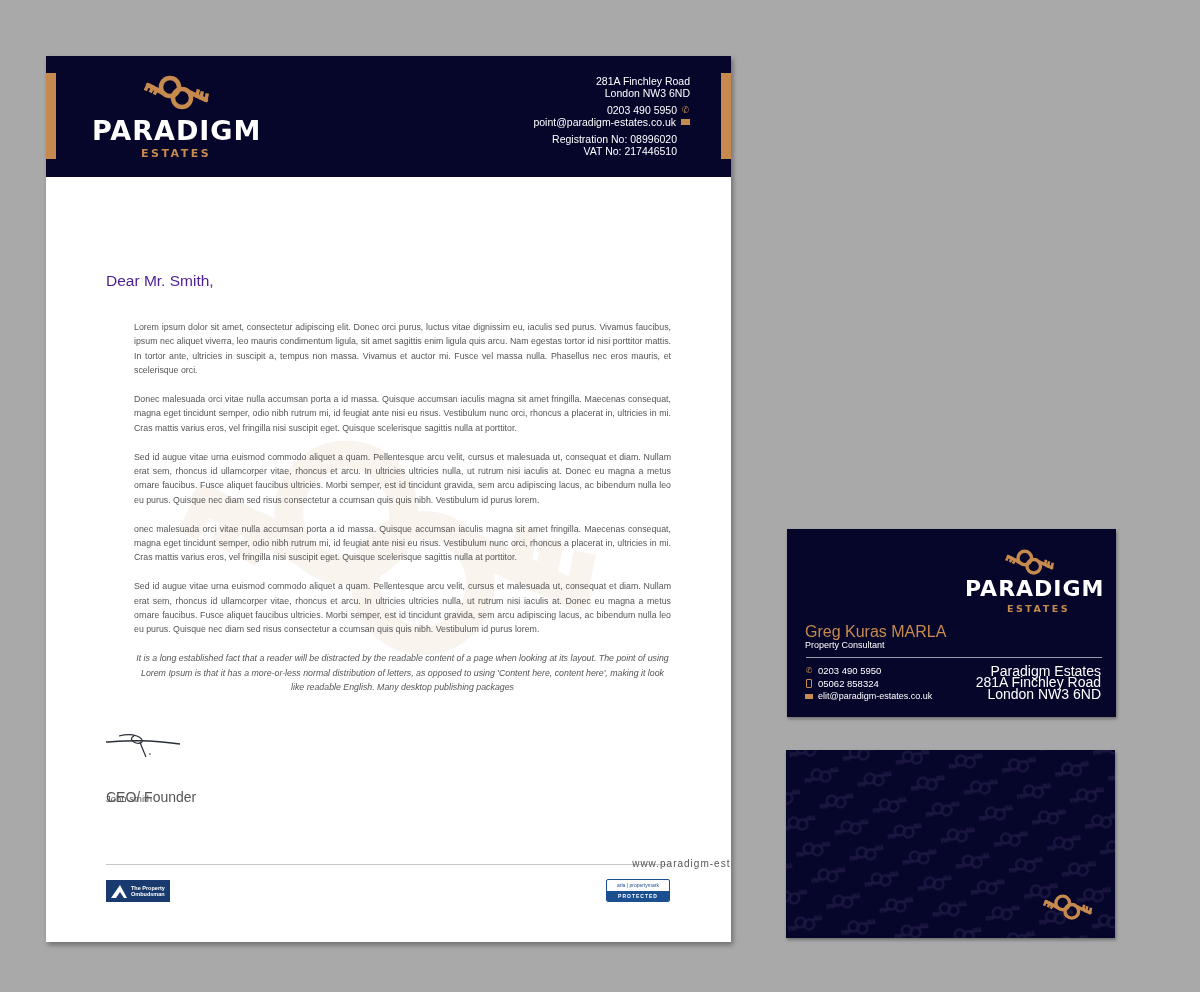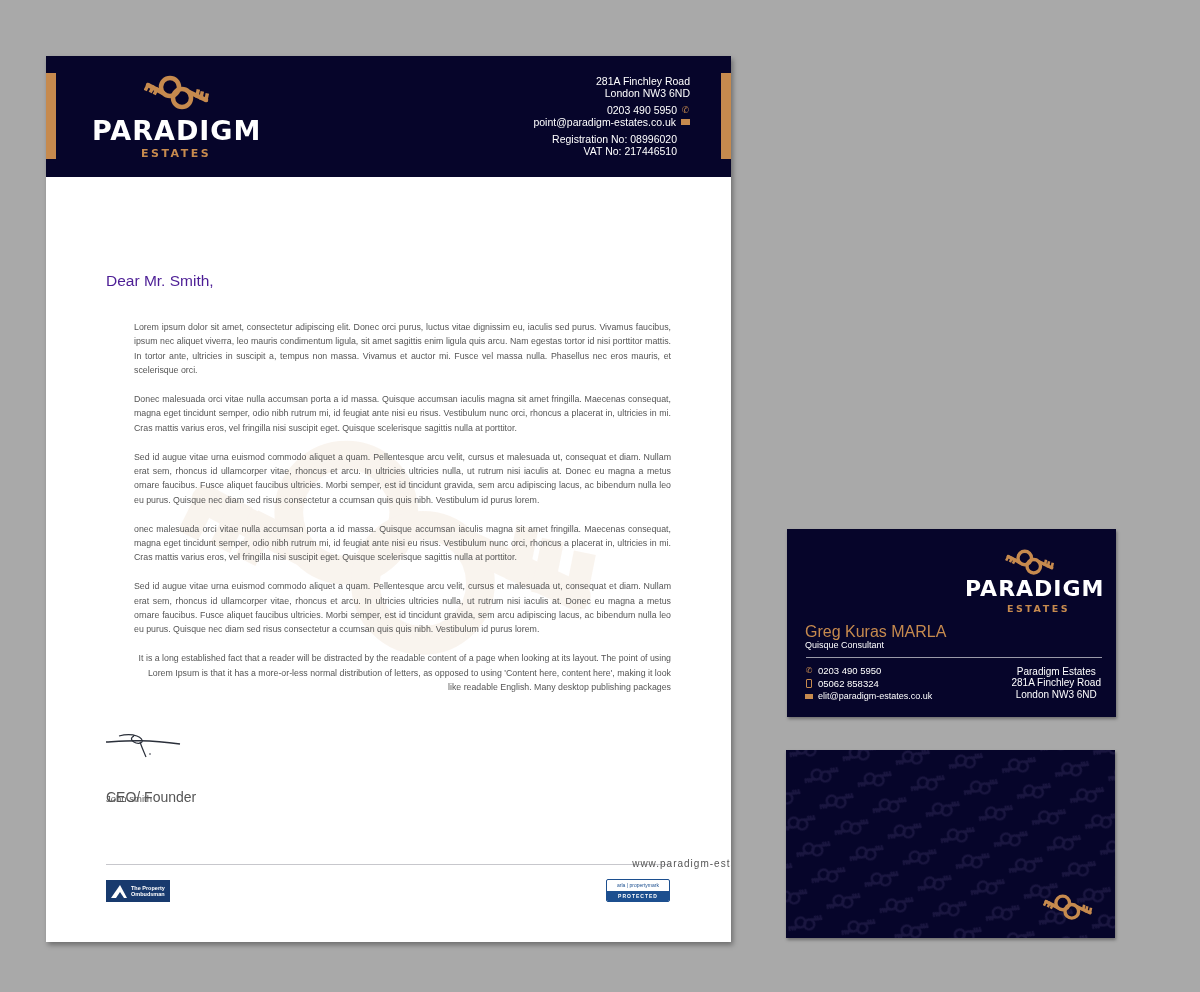--- a/index.html
+++ b/index.html
@@ -55,21 +55,21 @@
   }
 
   .greeting {
     position: absolute; left: 60px; top: 216px; font-size: 15.5px; color: #4c1d95;
   }
   .body-text {
     position: absolute; left: 60px; top: 264px; width: 565px;
     font-size: 8.8px; line-height: 14.4px; color: #555555; text-align: justify;
   }
   .body-text p { margin-bottom: 14.4px; margin-left: 28px; }
-  .body-text p.last { text-align: right; }
+  .body-text p.last { text-align: center; font-style: italic; }
 
   .signature { position: absolute; left: 58px; top: 674px; width: 80px; height: 34px; }
   .signer-name { position: absolute; left: 60px; top: 717px; font-size: 9.5px; color: #555; margin-top: 20px; }
   .signer-role { position: absolute; left: 60px; top: 733px; font-size: 14px; color: #555; }
 
   .footer-rule { position: absolute; left: 60px; top: 808px; width: 565px; height: 1px; background: #c7c7cc; }
   .badge-tpo {
     position: absolute; left: 60px; top: 824px; width: 64px; height: 22px; background: #183a6e;
     color: #fff; font-size: 5.5px; font-weight: bold; line-height: 6px;
   }
@@ -104,21 +104,21 @@
 
   .bc-name { position: absolute; left: 18px; top: 94px; color: #c68a4e; font-size: 16px; }
   .bc-title { position: absolute; left: 18px; top: 111px; color: #ffffff; font-size: 9px; }
   .bc-rule { position: absolute; left: 19px; top: 128px; width: 296px; height: 1px; background: #9a9aa8; }
   .bc-contacts { position: absolute; left: 18px; top: 136px; color: #fff; font-size: 9.5px; line-height: 12.5px; }
   .bc-contacts .row { display: flex; align-items: center; gap: 5px; white-space: nowrap; }
   .bc-contacts .row.email { font-size: 9px; }
   .phone-ic { width: 8px; color: #c68a4e; font-size: 8px; text-align: center; }
   .mobile-ic { width: 6px; height: 9px; border: 1.3px solid #c68a4e; border-radius: 1px; margin: 0 1px; }
   .mail-ic { width: 8px; height: 5px; background: #c68a4e; }
-  .bc-address { position: absolute; right: 15px; top: 137px; color: #fff; font-size: 10px; line-height: 11.3px; text-align: center; }
+  .bc-address { position: absolute; right: 15px; top: 137px; color: #fff; font-size: 14px; line-height: 11.3px; text-align: right; }
 
   .bc-back-pattern { position: absolute; left: 0; top: 0; width: 100%; height: 100%; }
   .bc-back-keys { position: absolute; left: 257px; top: 141px; width: 50px; height: 33px; }
 </style>
 </head>
 <body>
 
 <svg width="0" height="0" style="position:absolute">
   <defs>
     <g id="keys-mark">
@@ -214,21 +214,21 @@
 <div class="card card-front">
   <div class="logo bc-logo">
     <svg class="keys" viewBox="0 0 66 36" style="color:#c68a4e">
         <use href="#keys-mark"></use>
       </svg>
     <div class="word">PARADIGM</div>
     <div class="sub">ESTATES</div>
   </div>
 
   <div class="bc-name">Greg Kuras MARLA</div>
-  <div class="bc-title">Quisque Consultant</div>
+  <div class="bc-title">Property Consultant</div>
   <div class="bc-rule"></div>
 
   <div class="bc-contacts">
     <div class="row">
       <span class="phone-ic">✆</span>
       <span>0203 490 5950</span>
     </div>
     <div class="row">
       <span class="mobile-ic"></span>
       <span>05062 858324</span>

